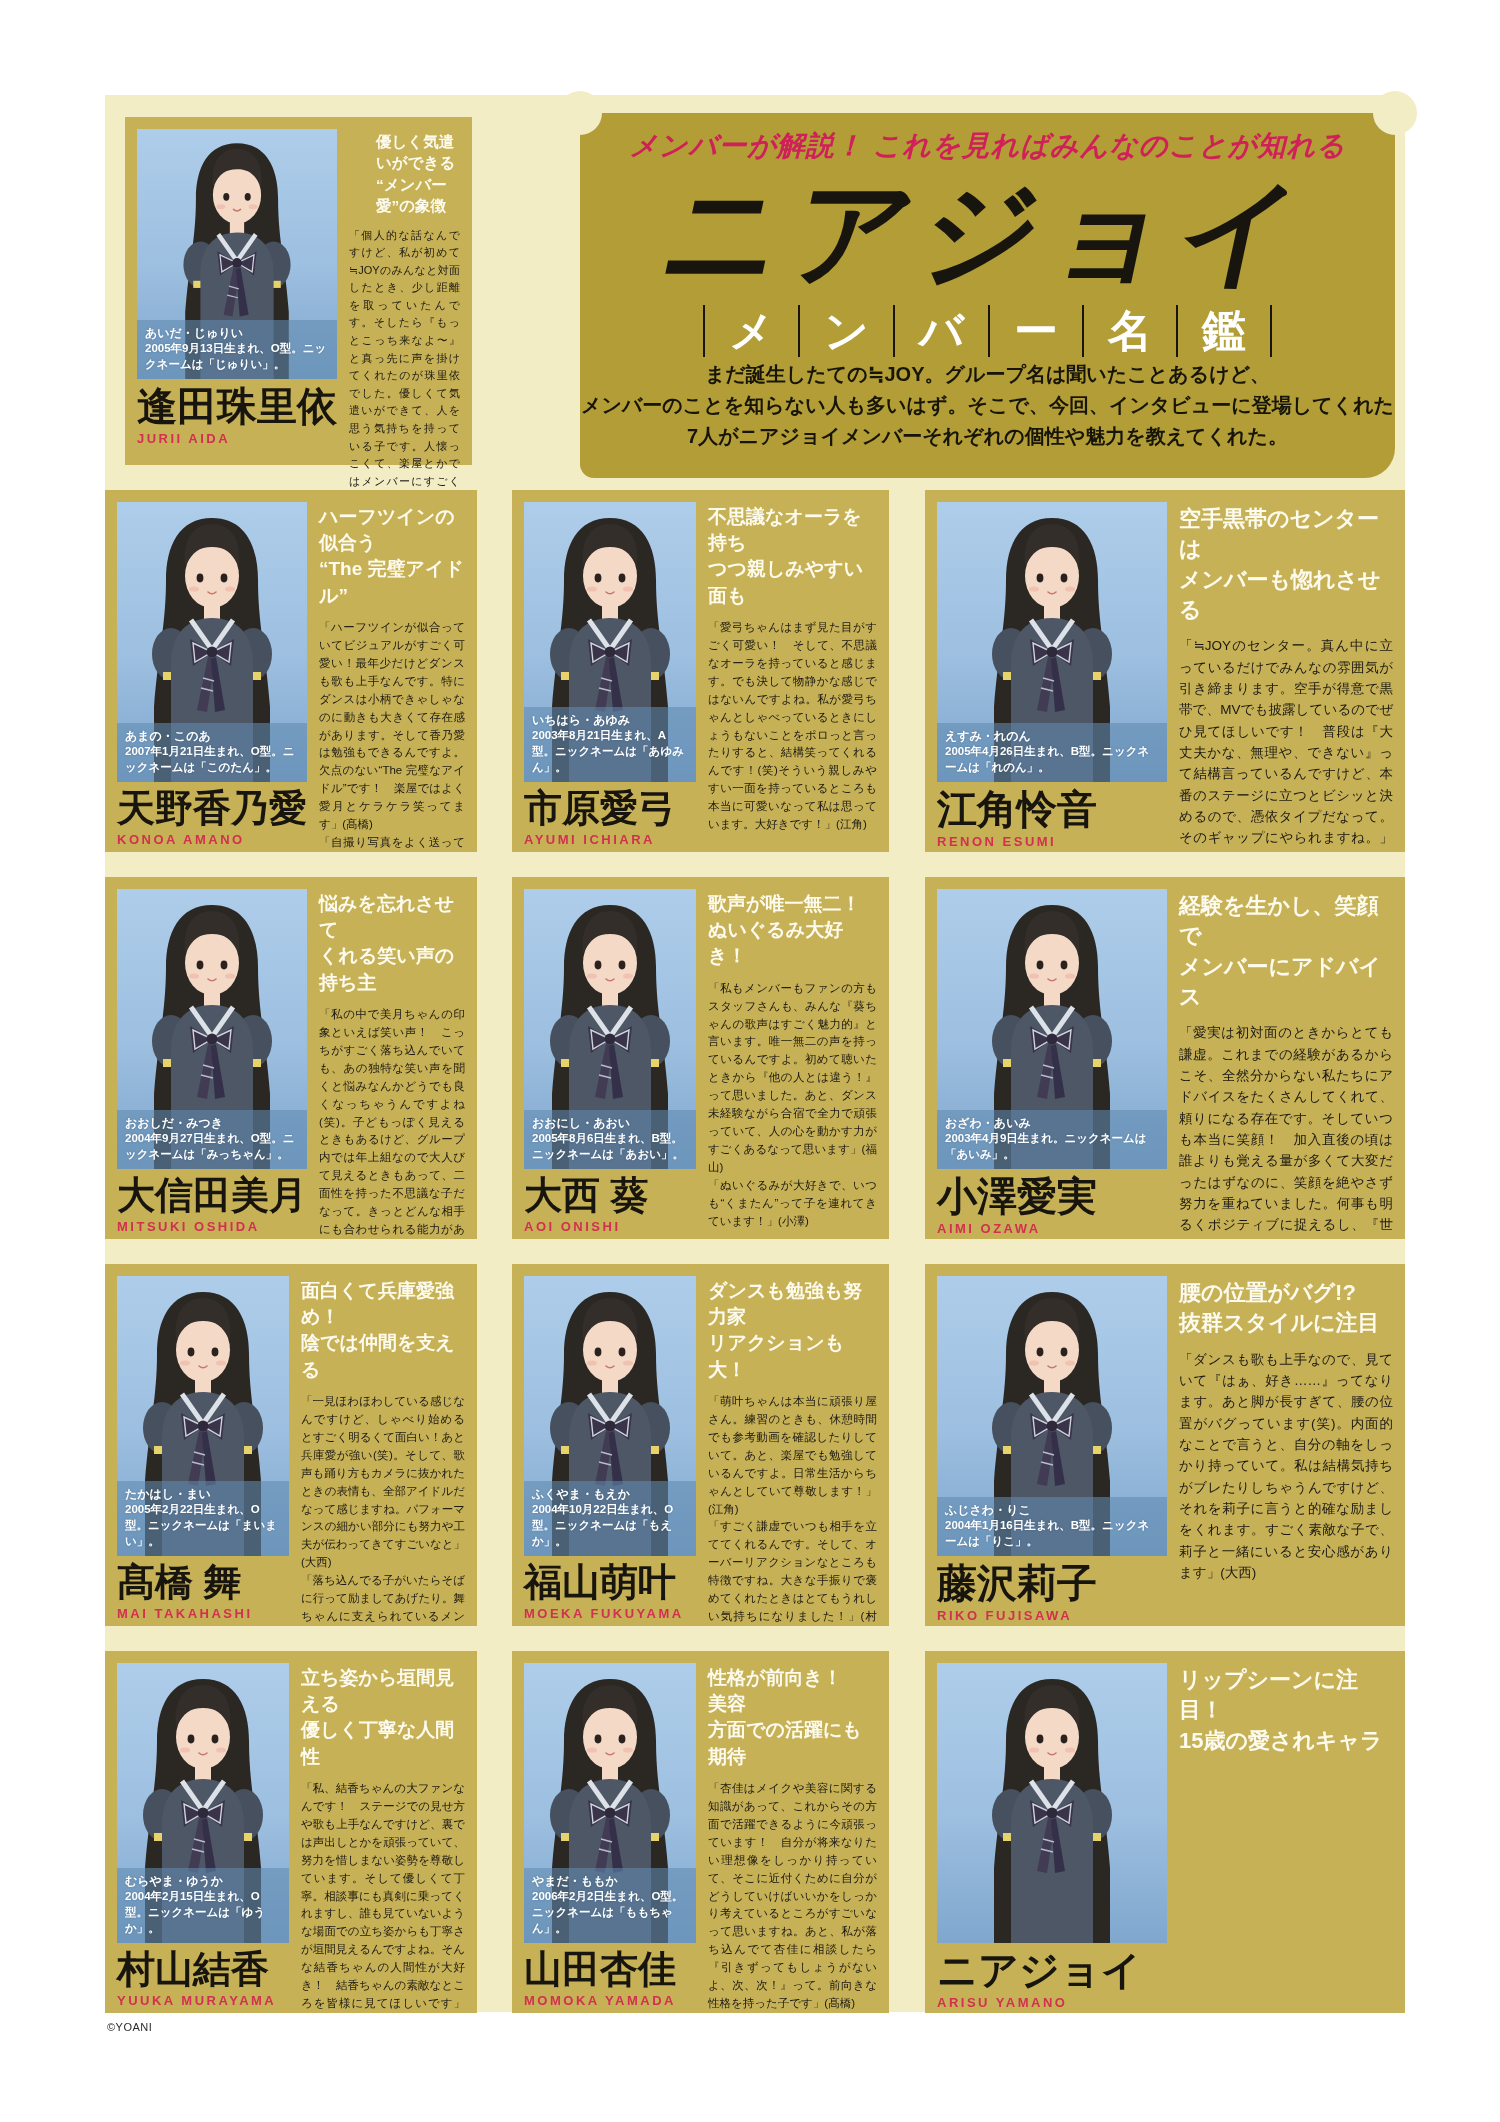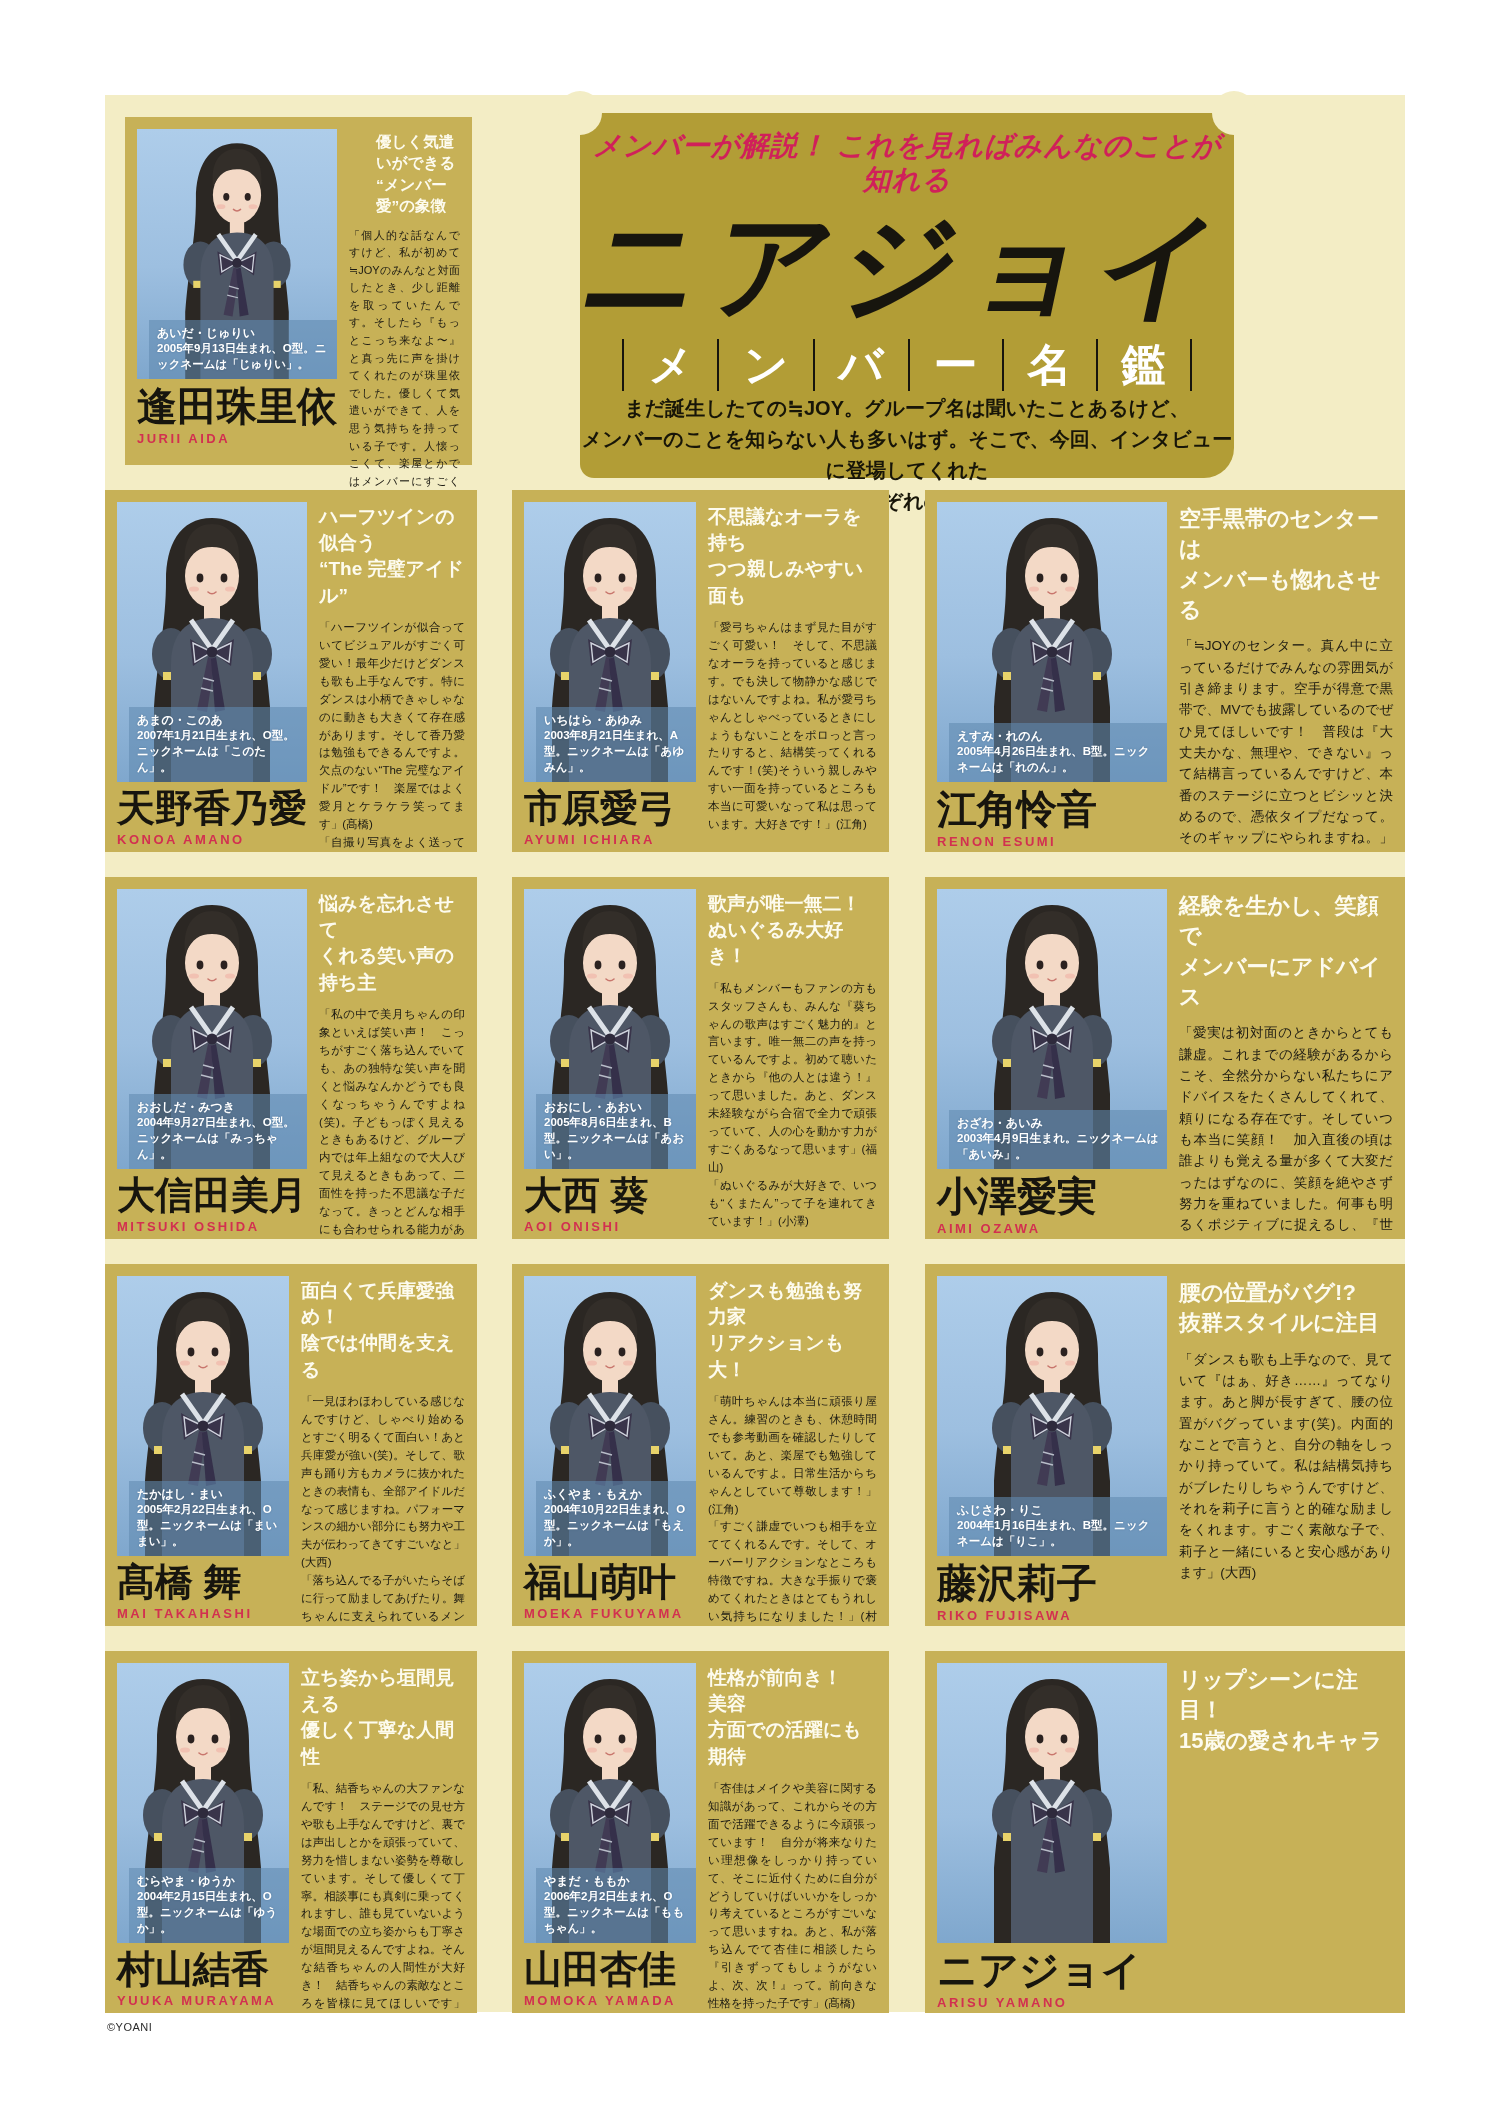--- a/index.html
+++ b/index.html
@@ -7,21 +7,21 @@
     width:1500px;height:2122px;position:relative;background:#ffffff;
     font-family:"Liberation Sans","DejaVu Sans",sans-serif;
     -webkit-font-smoothing:antialiased;
   }
   #page{position:absolute;left:0;top:0;width:1500px;height:2122px;overflow:hidden;}
   
   #panel{position:absolute;left:105px;top:95px;width:1300px;height:1917px;background:#f3edc5;}
 
   
   #header{
-    position:absolute;left:580px;top:113px;width:654px;height:365px;
+    position:absolute;left:580px;top:113px;width:815px;height:365px;
     background:#b29d36;border-radius:4px 4px 30px 14px;
     text-align:center;box-sizing:border-box;padding-top:16px;
   }
   #header .notch{position:absolute;width:44px;height:44px;border-radius:50%;background:#f3edc5;top:-22px;}
   #header .notch.l{left:-22px;} #header .notch.r{right:-22px;}
   #tagline{
     color:#d0205a;font-weight:800;font-size:28px;letter-spacing:1px;line-height:1.2;
     font-style:italic;
   }
   #title{
@@ -55,21 +55,21 @@
   }
   .card-inner{display:flex;gap:12px;height:100%;}
   .photo-col{flex:0 0 var(--pw);display:flex;flex-direction:column;}
   .photo{
     position:relative;width:100%;height:var(--ph);
     background:linear-gradient(180deg,#aecdea 0%,#9dbfe0 55%,#7fa7cd 100%);
     overflow:hidden;flex:0 0 auto;
   }
   .photo svg{position:absolute;left:0;bottom:0;width:100%;height:100%;}
   .caption{
-    position:absolute;left:12px;right:0;bottom:0;
+    position:absolute;left:0;right:0;bottom:0;
     background:rgba(96,138,176,0.58);color:#ffffff;
     padding:5px 8px 6px 8px;font-size:11.5px;line-height:1.38;font-weight:600;
     text-shadow:0 0 2px rgba(40,70,100,.4);
   }
   .caption .kana{font-size:12px;}
   .name{
     margin-top:7px;color:#17150e;font-weight:900;font-size:38px;line-height:1.02;
     letter-spacing:0px;white-space:nowrap;
   }
   .romaji{

